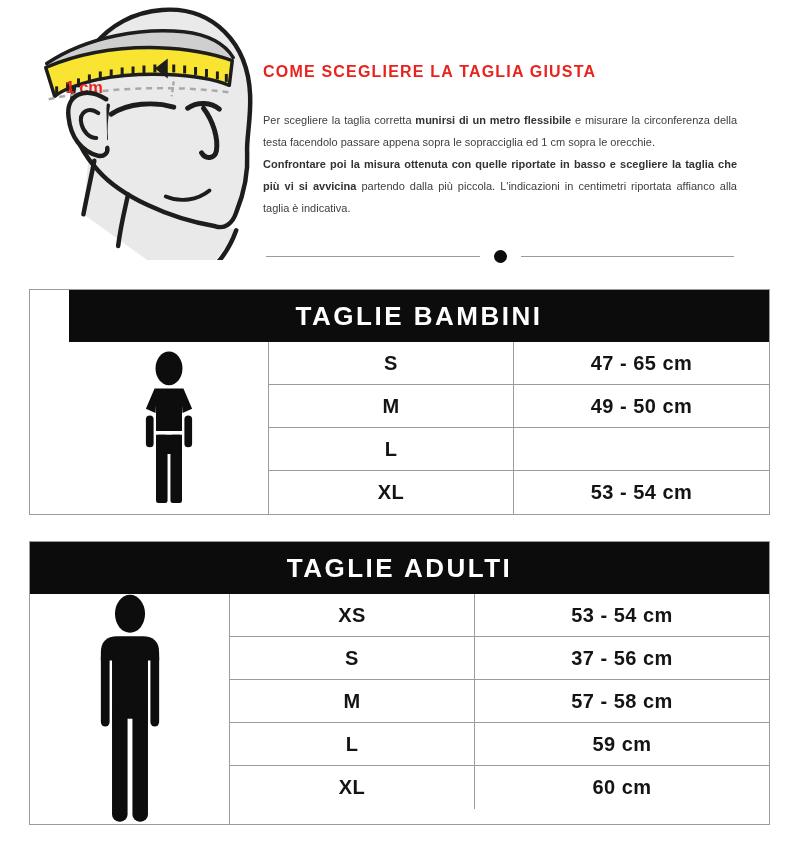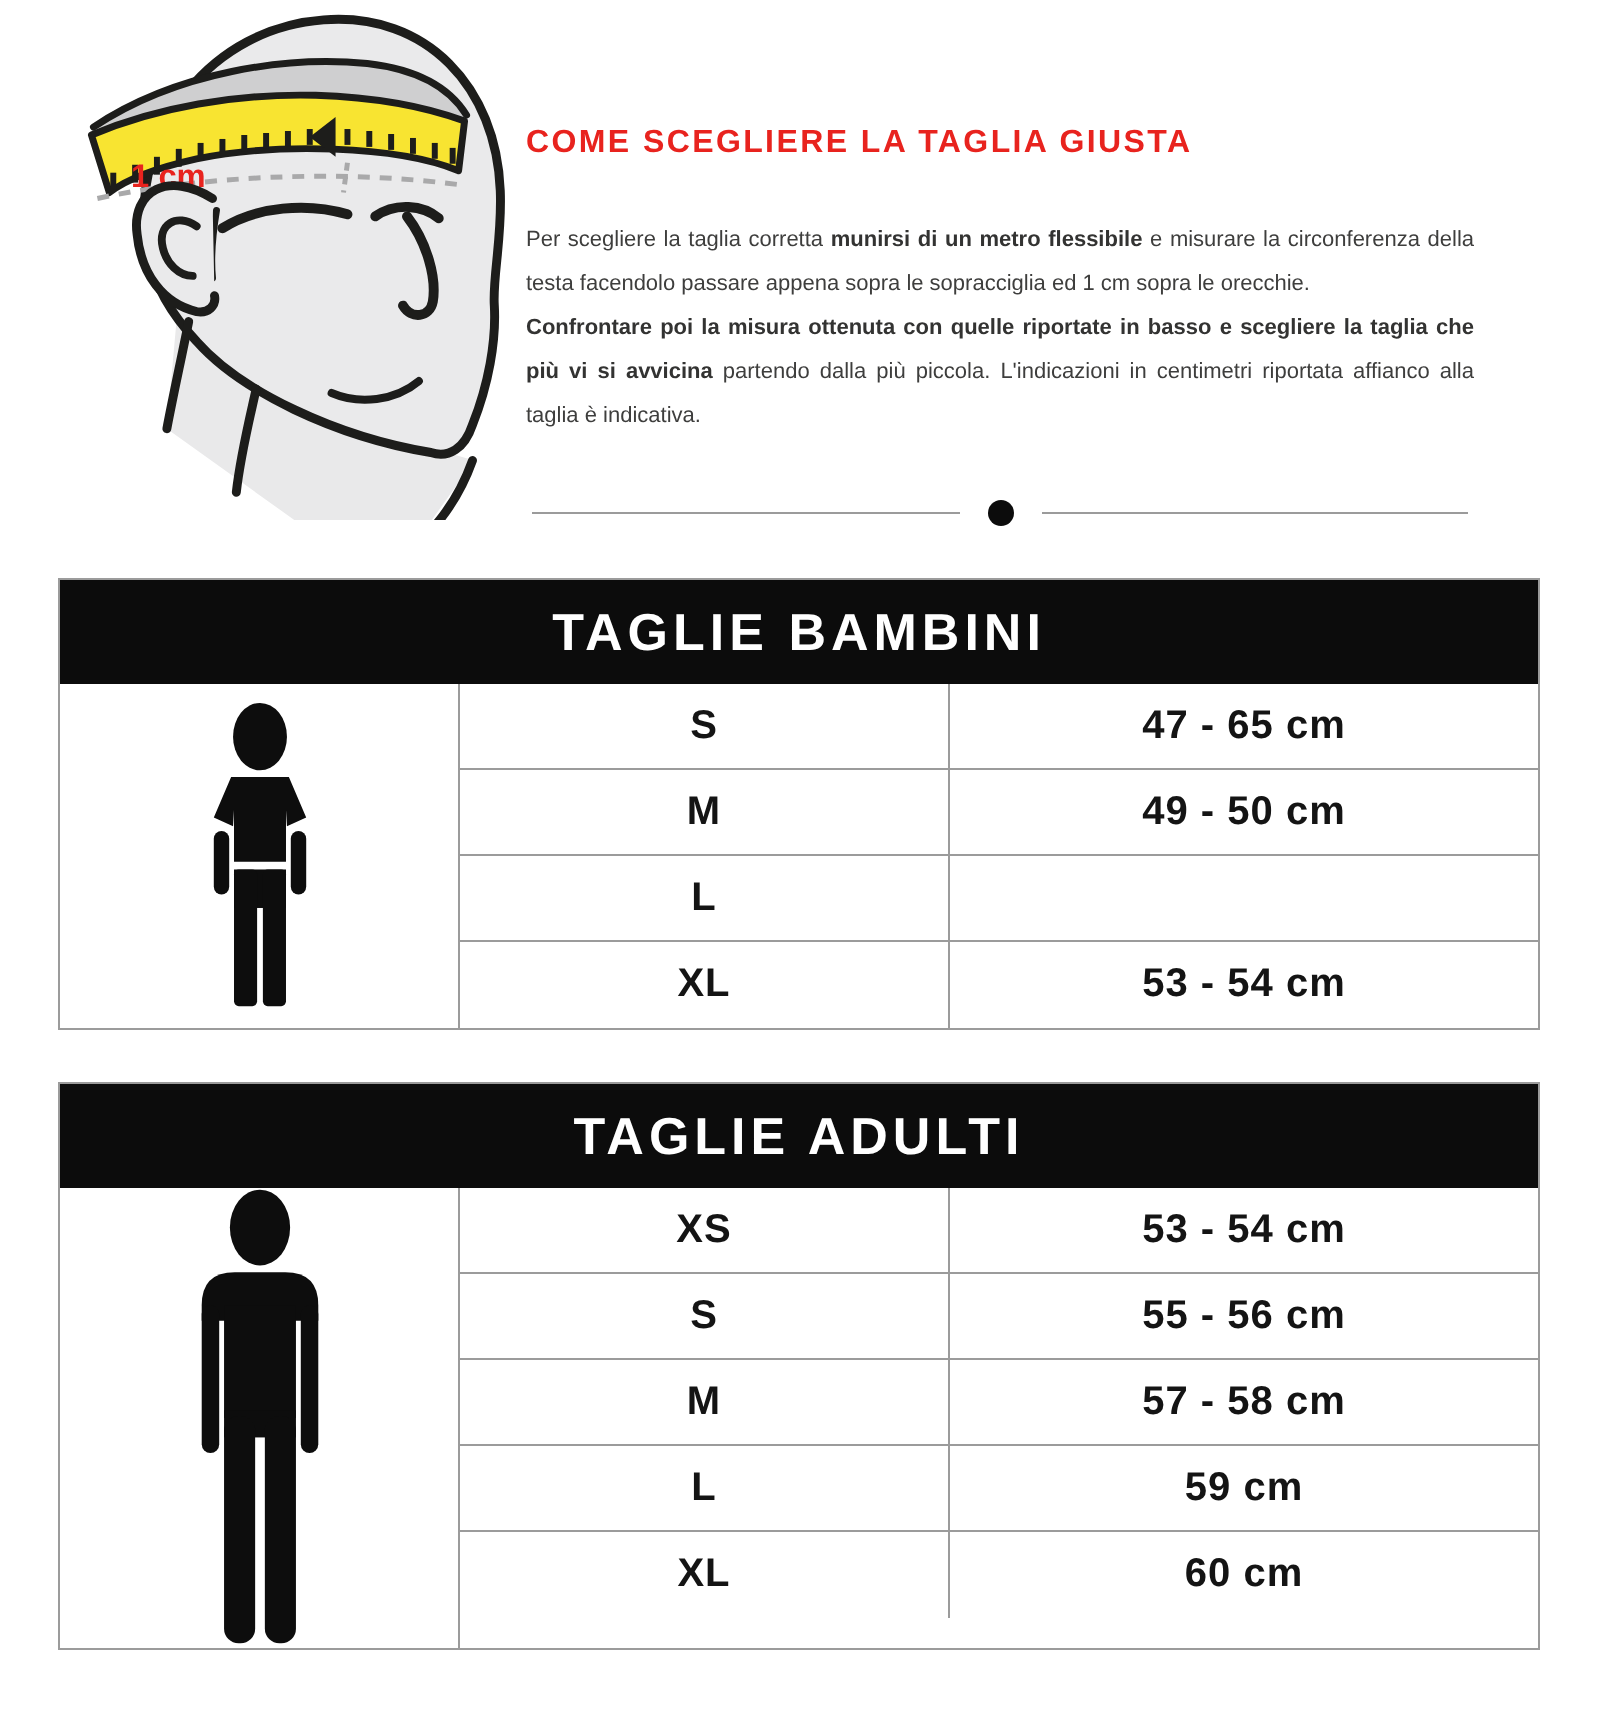--- a/index.html
+++ b/index.html
@@ -29,21 +29,21 @@
     display:flex; align-items:center; gap:14px;
   }
   .divider .line { flex:1; height:1px; background:#9b9b9b; }
   .divider .dot { width:13px; height:13px; border-radius:50%; background:#0c0c0c; }
 
   
   .size-table {
     position:absolute; left:29px; width:741px;
     border:1px solid #9b9b9b; box-sizing:border-box; background:#fff;
   }
-  #table-bambini { top:289px; }
+  #table-bambini { top:289px;padding-left:39px; }
   #table-adulti  { top:541px; }
 
   .st-header {
     height:52px; background:#0c0c0c; color:#ffffff;
     display:flex; align-items:center; justify-content:center;
     font-size:26px; font-weight:700; letter-spacing:2.5px;
   }
   .st-body { display:flex; align-items:stretch; }
   .icon-cell {
     width:200px; border-right:1px solid #9b9b9b; box-sizing:border-box;
@@ -184,21 +184,21 @@
           <rect x="37.5" y="117" width="16" height="117" rx="7.5"></rect>
         </svg>
       </div>
       <div class="rows">
         <div class="trow">
           <div class="cell size">XS</div>
           <div class="cell range">53 - 54 cm</div>
         </div>
         <div class="trow">
           <div class="cell size">S</div>
-          <div class="cell range">55 - 56 cm</div>
+          <div class="cell range">37 - 56 cm</div>
         </div>
         <div class="trow">
           <div class="cell size">M</div>
           <div class="cell range">57 - 58 cm</div>
         </div>
         <div class="trow">
           <div class="cell size">L</div>
           <div class="cell range">59 cm</div>
         </div>
         <div class="trow">

